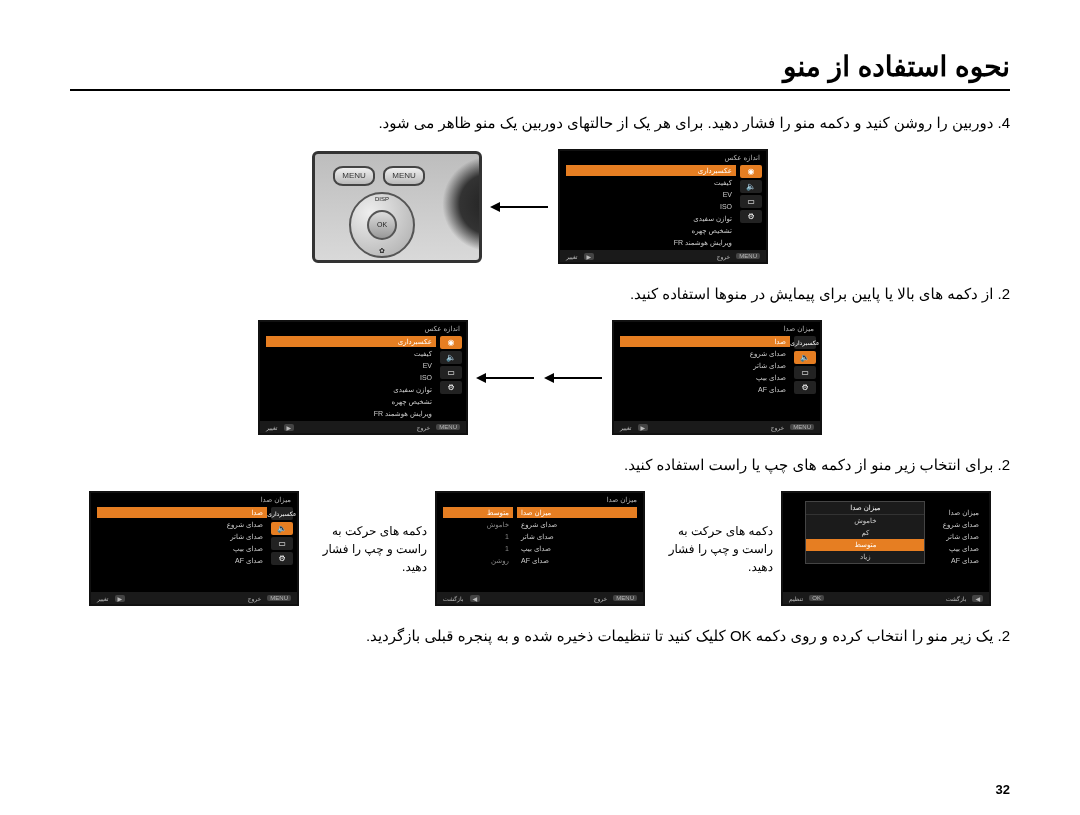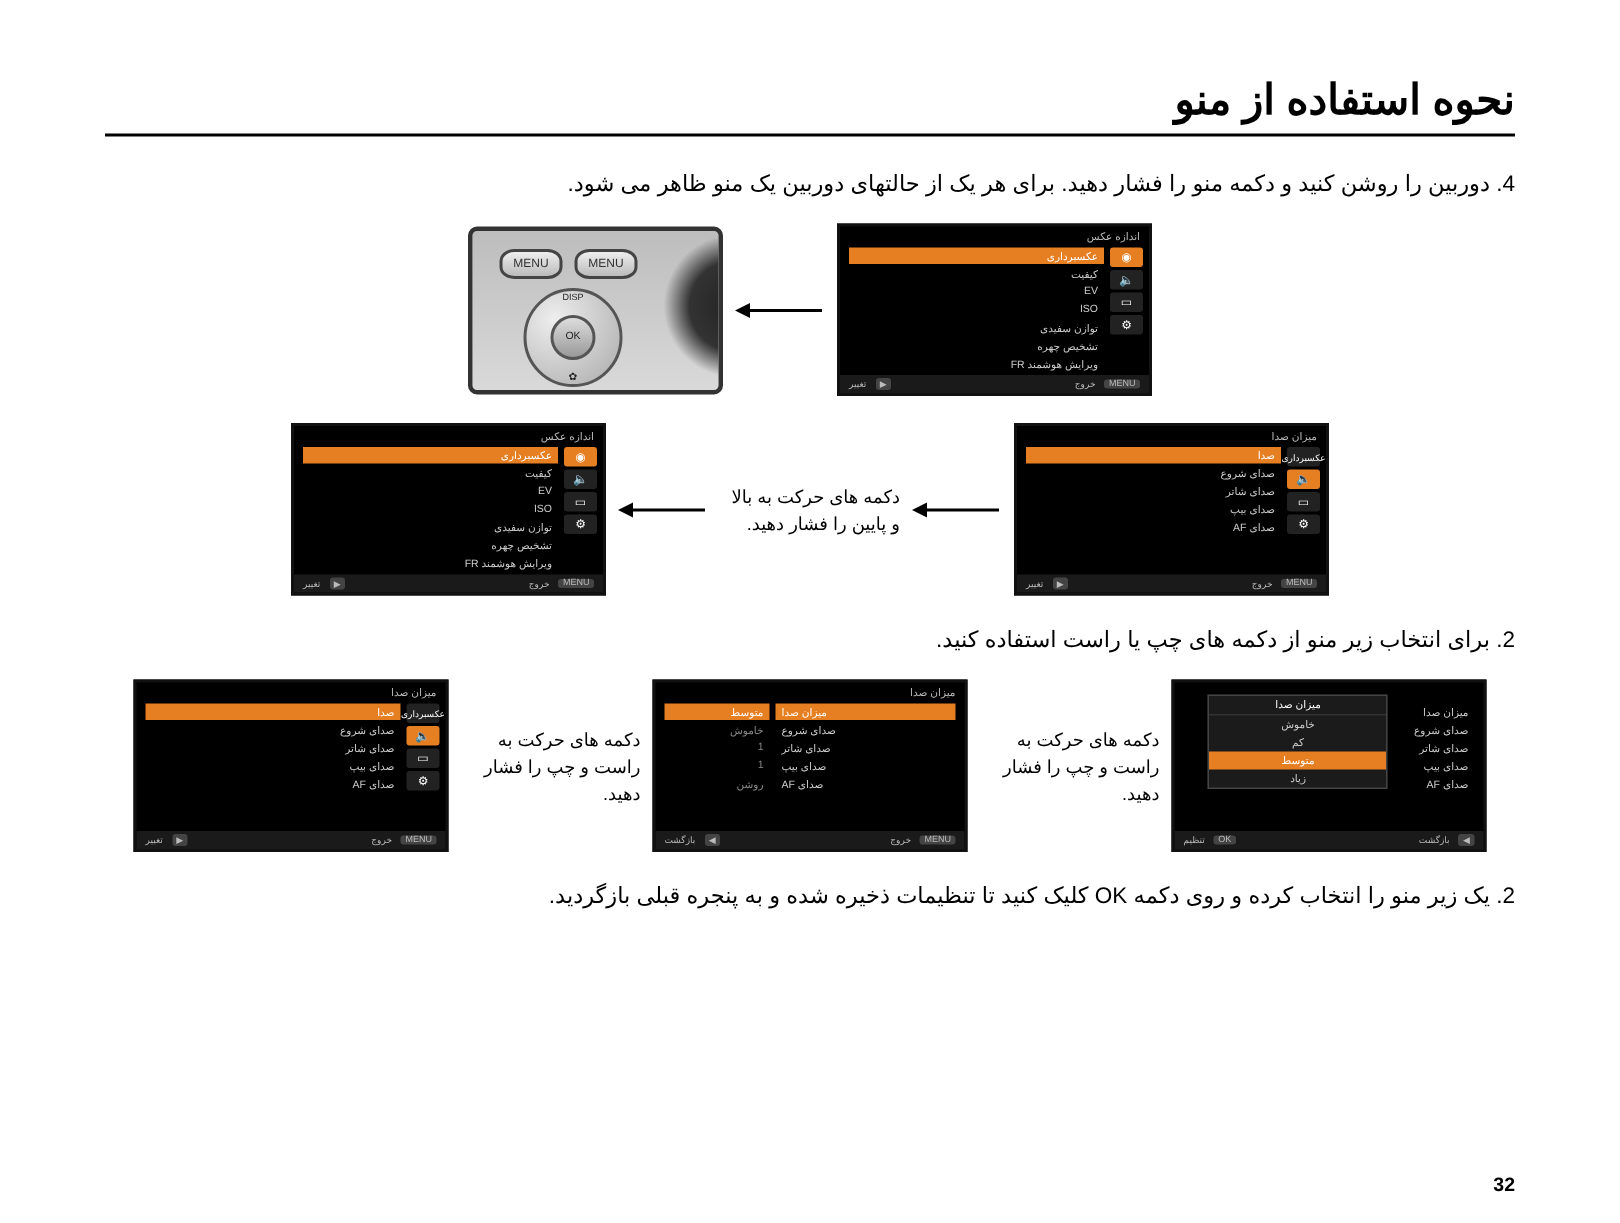--- a/index.html
+++ b/index.html
@@ -131,20 +131,21 @@
             <span>خروج</span>
           </div>
         <div class="fb-left">
             <span class="chip">▶</span>
             <span>تغییر</span>
           </div>
       </div>
     </div>
   </div>
 
+  <div class="step">2. از دکمه های بالا یا پایین برای پیمایش در منوها استفاده کنید.</div>
   <div class="row">
 
     <div class="screen">
       <div class="hdr">اندازه عکس</div>
       <div class="tabs">
         <div class="tab active">
             <span class="icon-cam">◉</span>
           </div>
         <div class="tab">
             <span>🔈</span>
@@ -189,21 +190,20 @@
             <span>تغییر</span>
           </div>
       </div>
     </div>
     <div class="arrow">
         <svg viewBox="0 0 60 14">
           <line x1="58" y1="7" x2="8" y2="7" stroke="#000" stroke-width="2"></line>
           <polygon points="0,7 10,2 10,12" fill="#000"></polygon>
         </svg>
       </div>
-    <div class="instr">دکمه های حرکت به بالا و پایین را فشار دهید.</div>
     <div class="arrow">
         <svg viewBox="0 0 60 14">
           <line x1="58" y1="7" x2="8" y2="7" stroke="#000" stroke-width="2"></line>
           <polygon points="0,7 10,2 10,12" fill="#000"></polygon>
         </svg>
       </div>
 
     <div class="screen">
       <div class="hdr">میزان صدا</div>
       <div class="tabs">

